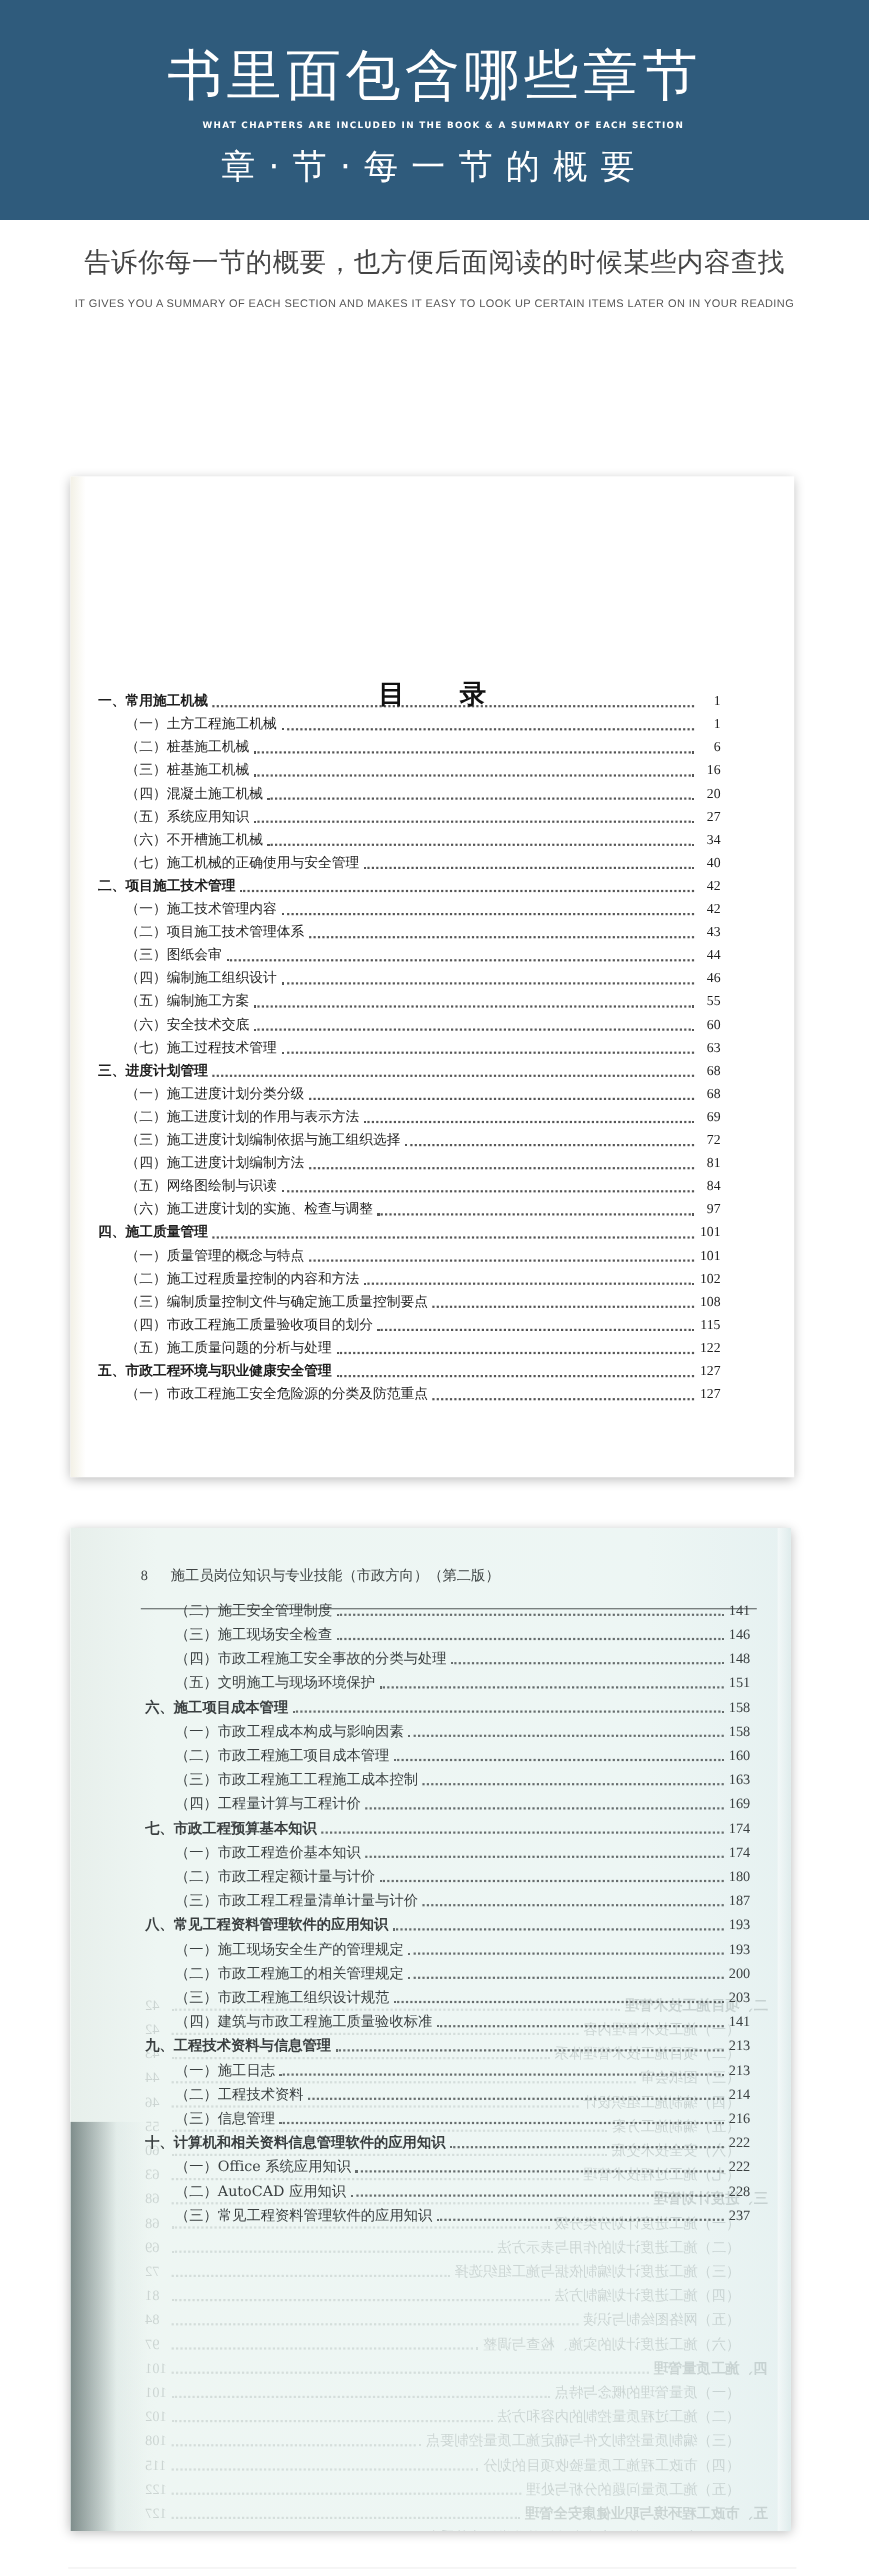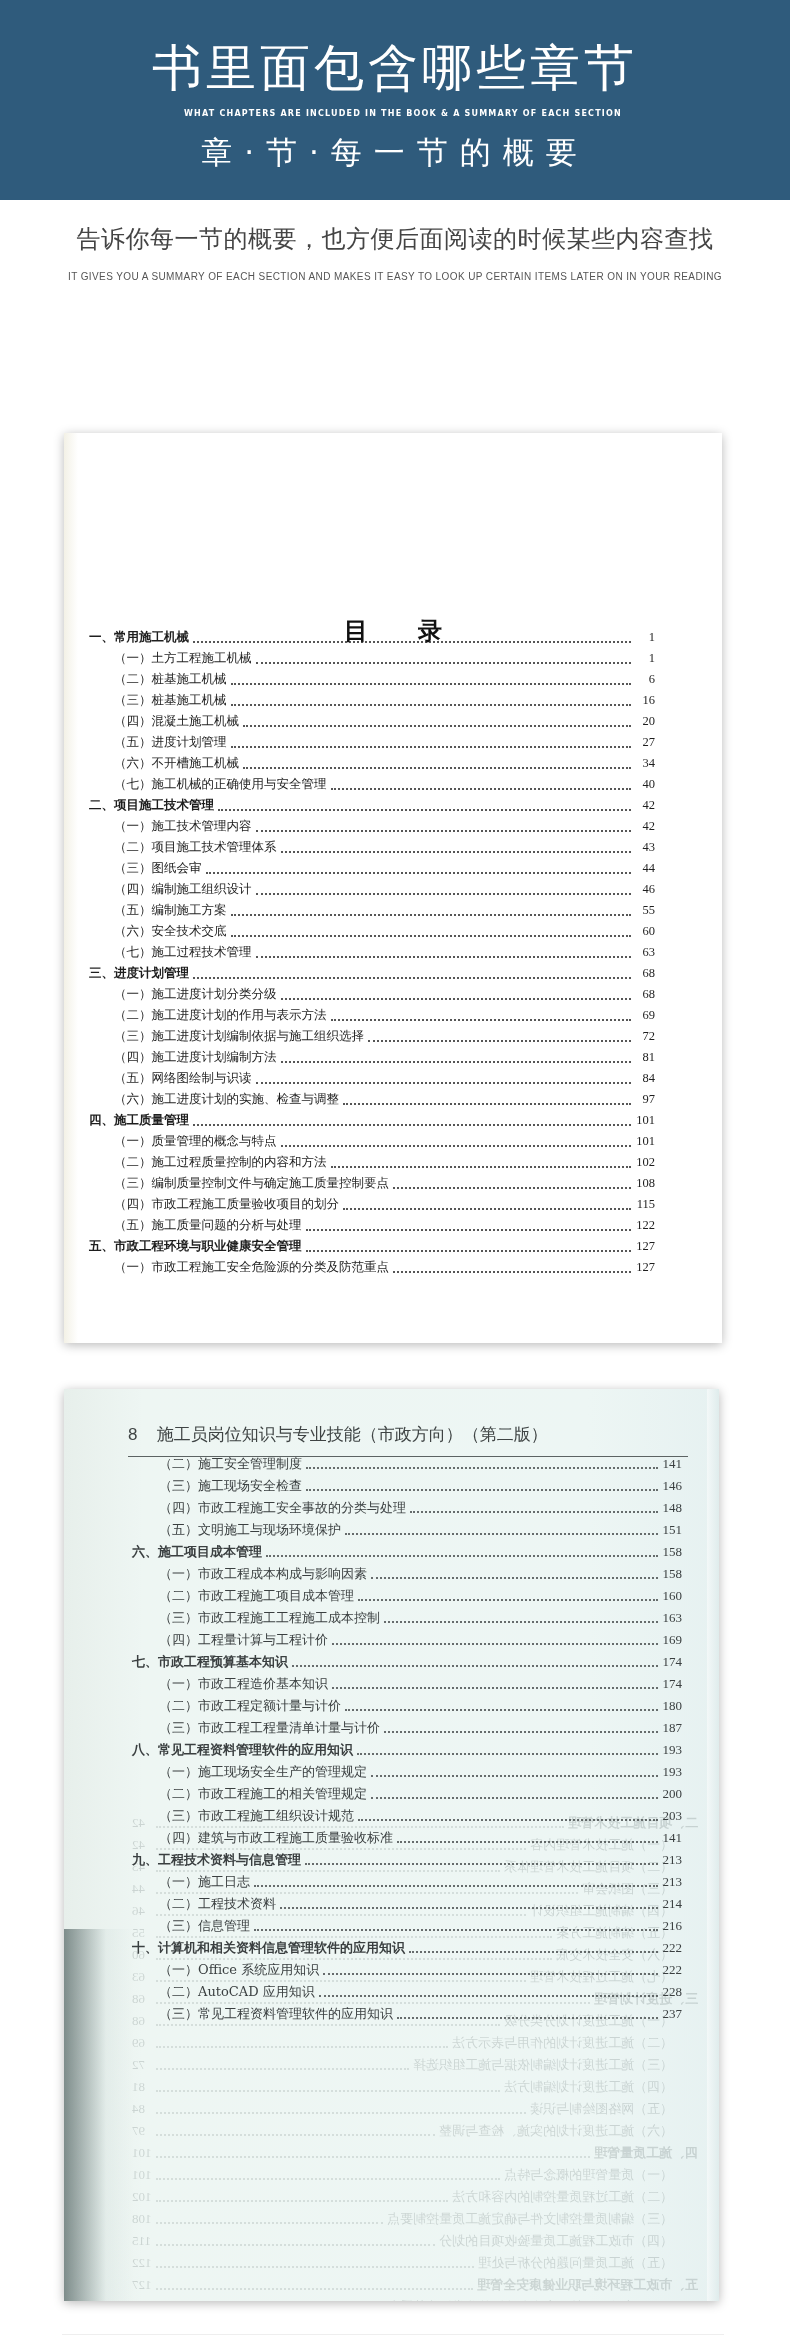--- a/index.html
+++ b/index.html
@@ -86,22 +86,22 @@
   .page-2 .row.section { padding-left: 27px; }
   .row .label { flex: 0 0 auto; }
   .row .dots {
     flex: 1 1 auto; margin: 0 4px; height: 1px; align-self: center; margin-top: 4px;
     border-bottom: 2px dotted currentColor; opacity: 0.75;
   }
   .row .pnum { flex: 0 0 auto; min-width: 20px; text-align: right; font-family: "Liberation Serif", "DejaVu Serif", serif; }
 
   .running-head {
     position: absolute; left: 64px; top: 34px; width: 560px;
-    font-family: Liberation Sans, sans-serif; font-size: 17px; color: #3f4444;
-    padding-bottom: 10px; border-bottom: 1px solid #5c6363;
+    font-family: Liberation Serif, serif; font-size: 13px; color: #3f4444;
+    padding-bottom: 21px; border-bottom: 1px solid #5c6363;
   }
   .running-head .num { display: inline-block; width: 24px; }
 
   
   .ghost {
     position: absolute; left: 68px; top: 425px; width: 566px;
     transform: scaleX(-1); opacity: 0.16; filter: blur(0.4px);
     pointer-events: none;
   }
   .ghost .row { height: 22px; font-size: 13px; color: #203030; }
@@ -145,21 +145,21 @@
     <span class="label">（三）桩基施工机械</span>
     <span class="dots"></span>
     <span class="pnum">16</span>
   </div>
       <div class="row section">
     <span class="label">（四）混凝土施工机械</span>
     <span class="dots"></span>
     <span class="pnum">20</span>
   </div>
       <div class="row section">
-    <span class="label">（五）进度计划管理</span>
+    <span class="label">（五）系统应用知识</span>
     <span class="dots"></span>
     <span class="pnum">27</span>
   </div>
       <div class="row section">
     <span class="label">（六）不开槽施工机械</span>
     <span class="dots"></span>
     <span class="pnum">34</span>
   </div>
       <div class="row section">
     <span class="label">（七）施工机械的正确使用与安全管理</span>

